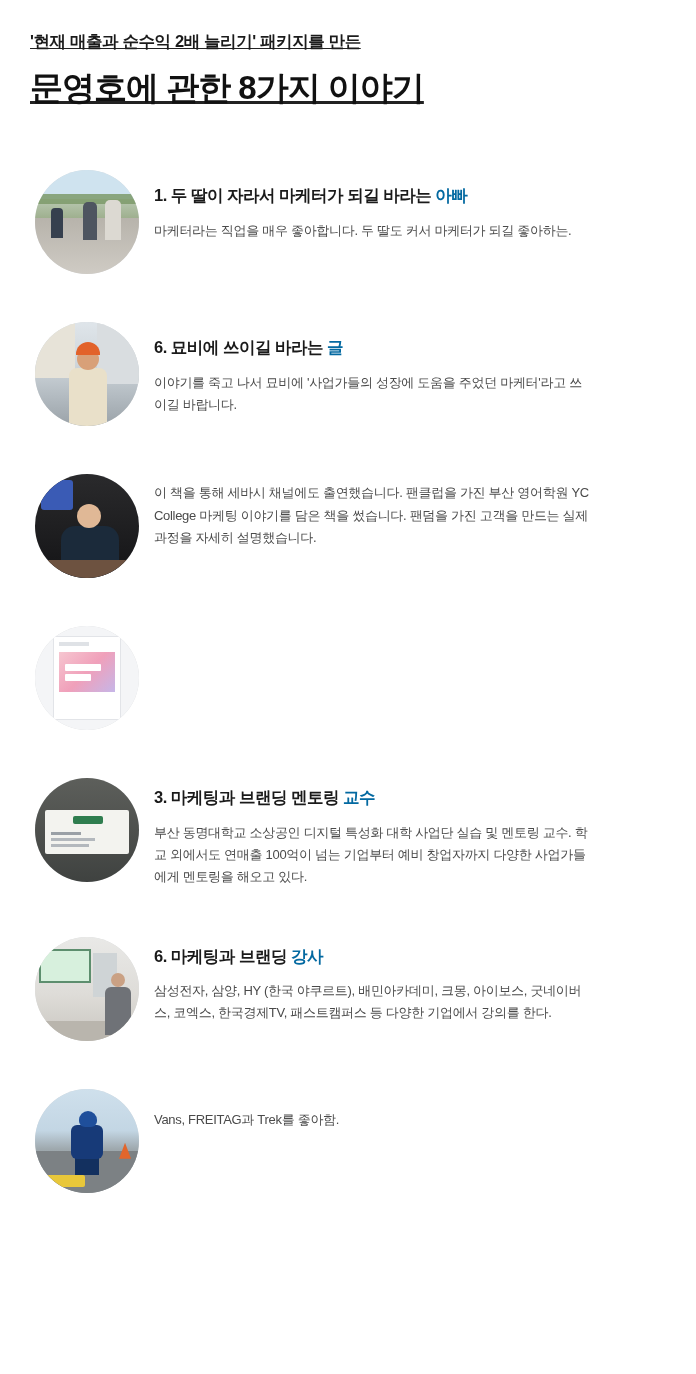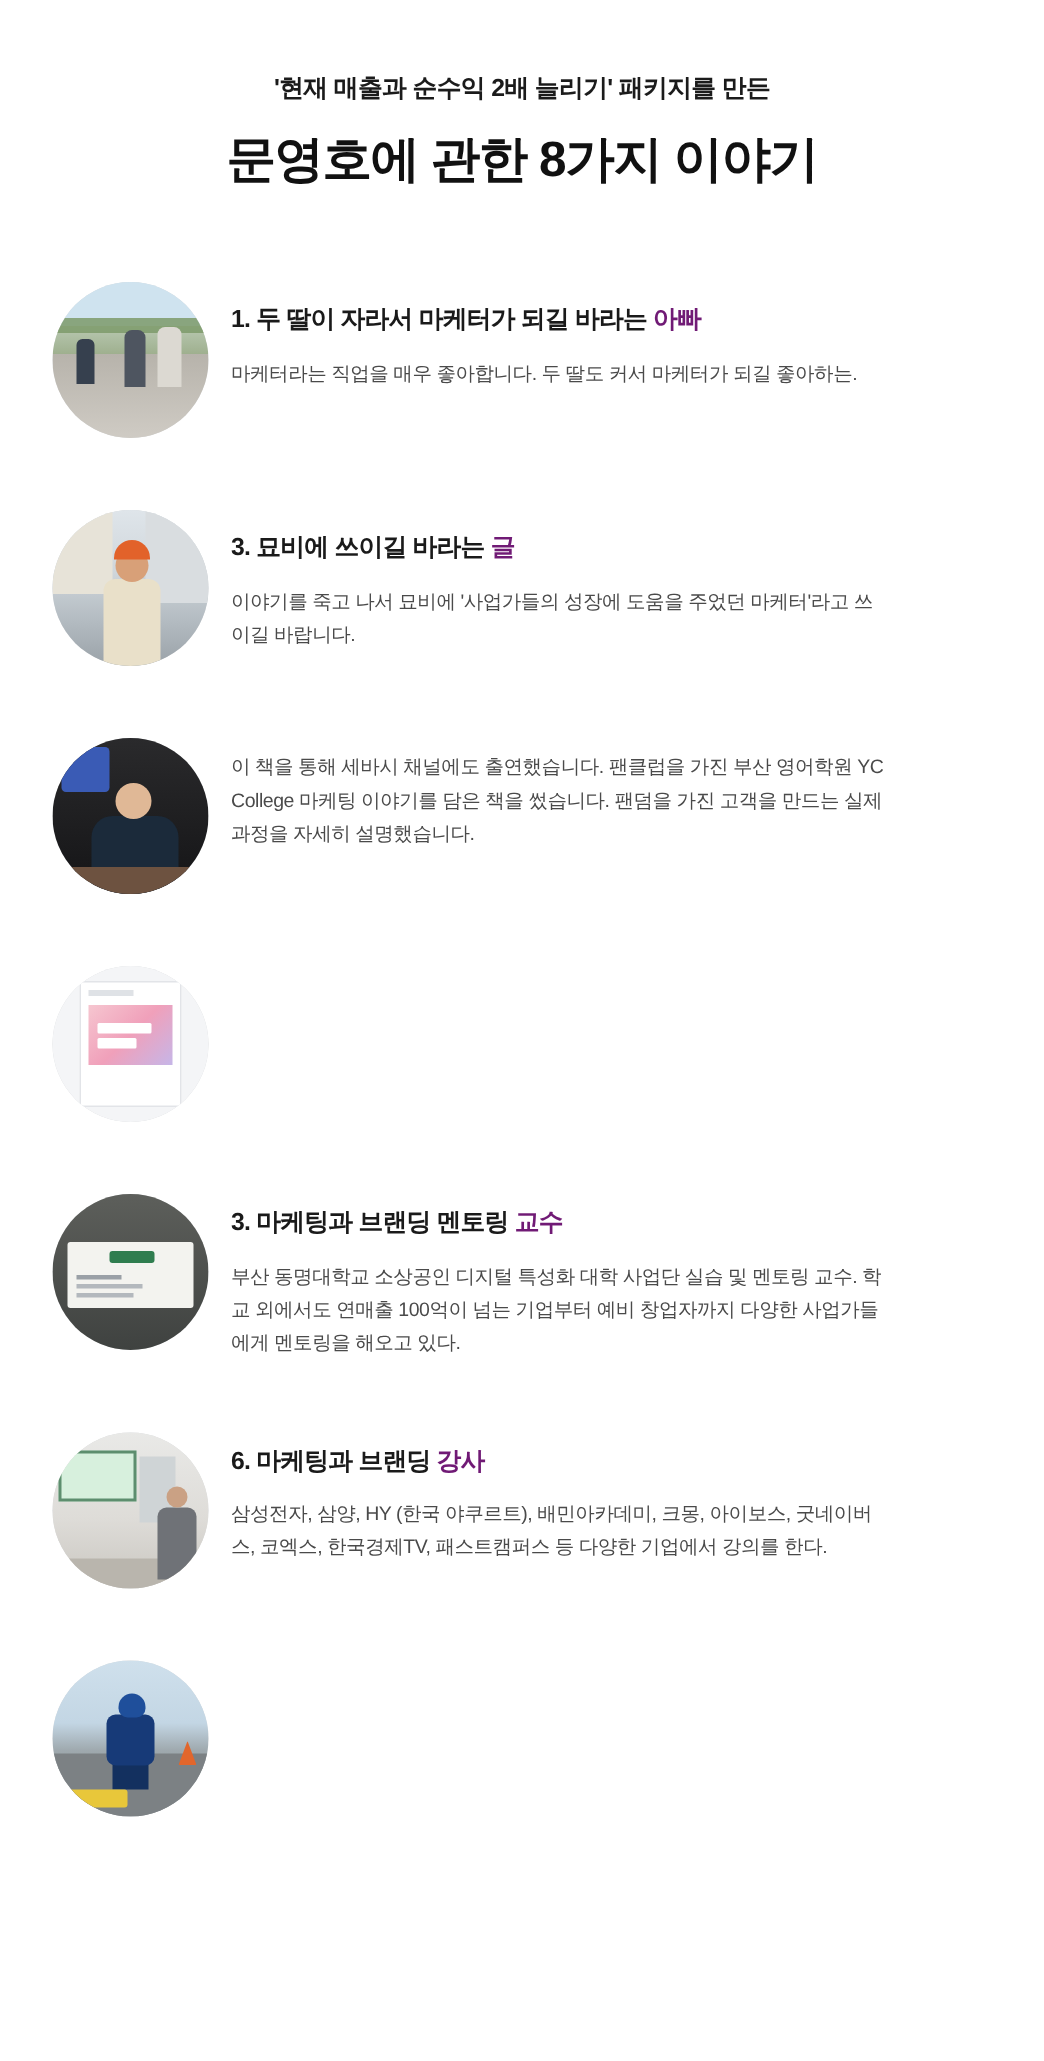--- a/index.html
+++ b/index.html
@@ -13,22 +13,23 @@
     width: 696px;
     min-height: 1374px;
     background: #ffffff;
     position: relative;
     padding: 0;
     overflow: hidden;
   }
 
   
   .header {
-    text-align: center;
-    padding: 48px 30px 0 30px;
+    text-align: left;
+    padding: 30px 30px 0 30px;
+    text-decoration: underline;
   }
   .header-sub {
     font-size: 16.5px;
     font-weight: bold;
     color: #1b1b1b;
     letter-spacing: -0.4px;
     line-height: 1.4;
   }
   .header-title {
     margin-top: 14px;
@@ -74,21 +75,21 @@
     padding-top: 18px;
   }
   .item-title {
     font-size: 16.5px;
     font-weight: bold;
     color: #1a1a1a;
     letter-spacing: -0.5px;
     line-height: 1.35;
     margin-bottom: 13px;
   }
-  .item-title .accent { color: #701a75; }
+  .item-title .accent { color: #0369a1; }
   .item-desc {
     font-size: 13px;
     color: #4a4a4a;
     line-height: 1.72;
     letter-spacing: -0.3px;
     max-width: 440px;
   }
 
   
   .item.v-tight .body { padding-top: 12px; }
@@ -191,21 +192,21 @@
         <div class="thumb ph2">
           <div class="sky"></div>
           <div class="layer b1"></div>
           <div class="layer b2"></div>
           <div class="layer body2"></div>
           <div class="layer head"></div>
           <div class="layer hair"></div>
         </div>
       </div>
       <div class="body">
-        <div class="item-title"><span>3. 묘비에 쓰이길 바라는 </span><span class="accent">글</span></div>
+        <div class="item-title"><span>6. 묘비에 쓰이길 바라는 </span><span class="accent">글</span></div>
         <div class="item-desc">이야기를 죽고 나서 묘비에 '사업가들의 성장에 도움을 주었던 마케터'라고 쓰이길 바랍니다.</div>
       </div>
     </div>
 
     <div class="item v-tight">
       <div class="thumb-wrap">
         <div class="thumb ph3">
           <div class="sky"></div>
           <div class="layer sign"></div>
           <div class="layer body2"></div>
@@ -272,17 +273,18 @@
           <div class="sky"></div>
           <div class="layer rd"></div>
           <div class="layer cone"></div>
           <div class="layer leg"></div>
           <div class="layer body2"></div>
           <div class="layer head"></div>
           <div class="layer tag"></div>
         </div>
       </div>
       <div class="body">
+        <div class="item-desc">Vans, FREITAG과 Trek를 좋아함.</div>
       </div>
     </div>
 
   </div>
 </div>
 
 </body></html>

